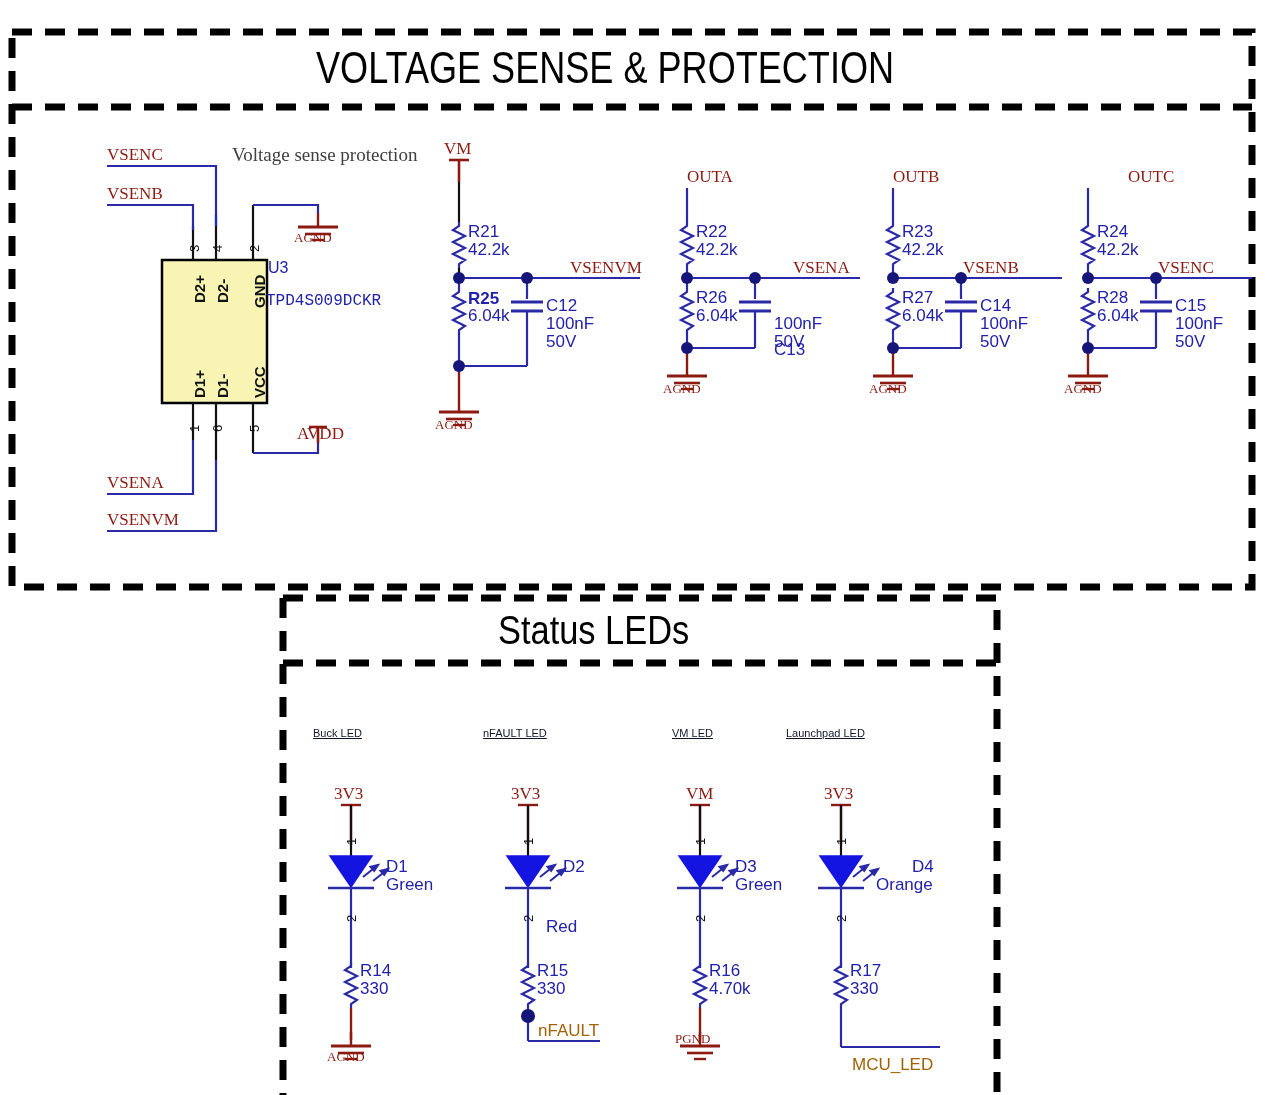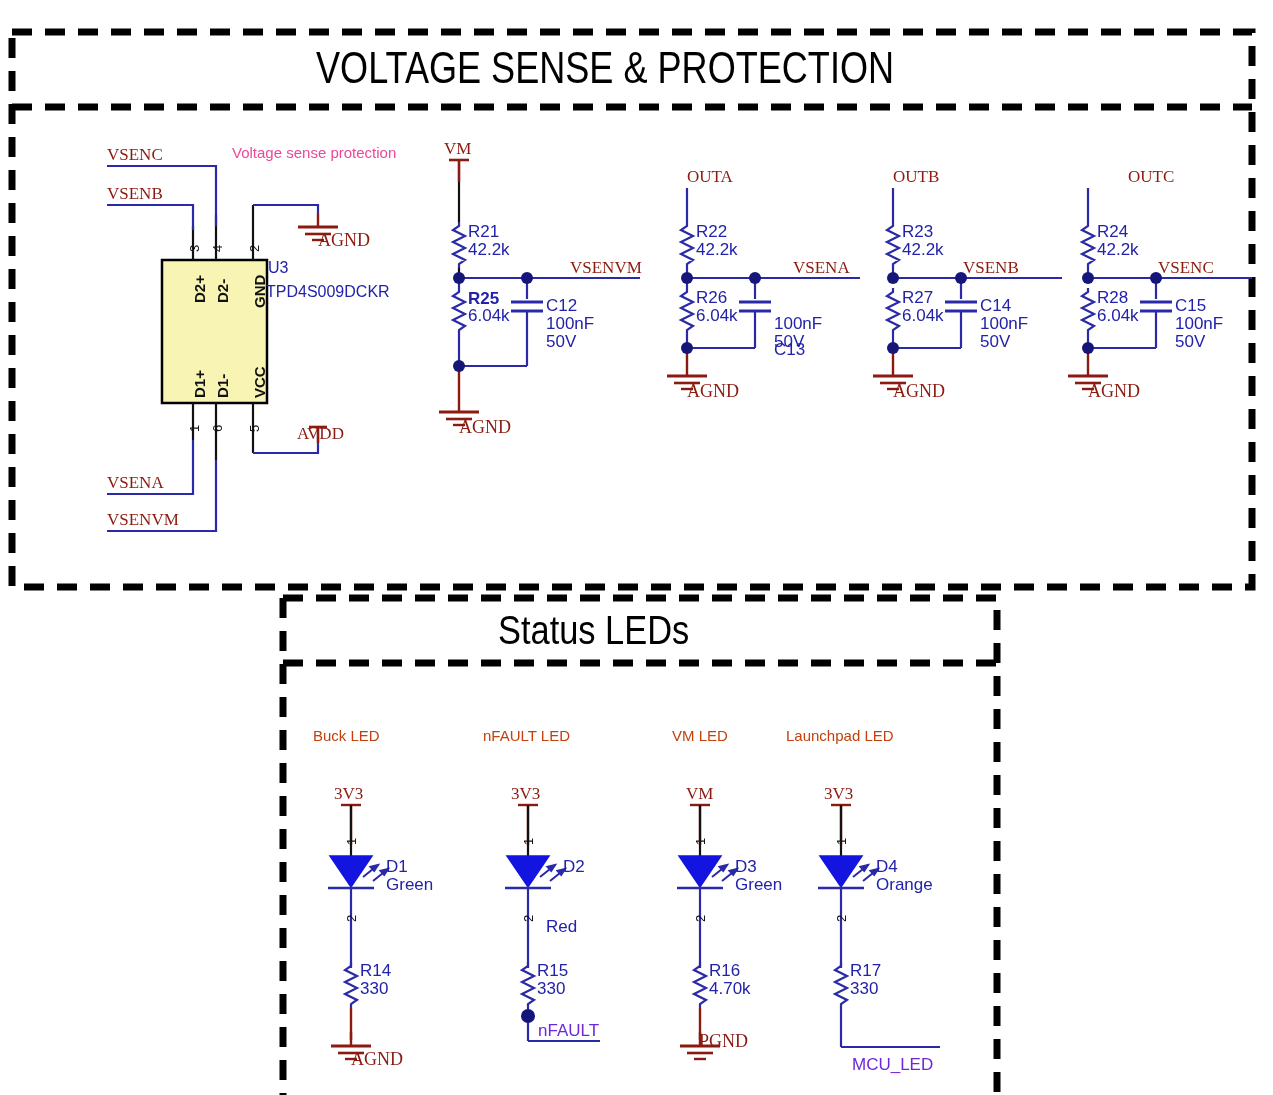--- a/index.html
+++ b/index.html
@@ -8,30 +8,30 @@
     font-family:"Liberation Sans", sans-serif;
     width:1273px;height:1095px;position:relative;overflow:hidden;
   }
   #sheet{position:absolute;left:0;top:0;width:1273px;height:1095px;}
   svg.layer{position:absolute;left:0;top:0;width:1273px;height:1095px;overflow:visible;}
 
   
   .txt{position:absolute;white-space:pre;line-height:1;}
 
   .net{color:#8B1A10;font-family:"Liberation Serif",serif;font-size:17px;font-weight:400;}
-  .netsans{color:#6d28d9;font-family:"Liberation Sans",sans-serif;font-size:17px;}
+  .netsans{color:#a16207;font-family:"Liberation Sans",sans-serif;font-size:17px;}
   .refdes{color:#2222aa;font-family:"Liberation Sans",sans-serif;font-size:17px;}
-  .note{color:#ec4899;font-family:Liberation Sans, sans-serif;font-size:15px;}
-  .ledlabel{color:#c2410c;font-family:"Liberation Sans",sans-serif;font-size:15px;}
+  .note{color:#404040;font-family:Liberation Serif, serif;font-size:19px;}
+  .ledlabel{color:#0f172a;font-family:"Liberation Sans",sans-serif;font-size:11px;text-decoration:underline;}
   .pinnum{color:#111;font-family:"Liberation Sans",sans-serif;font-size:13px;
           transform-origin:left top;}
   .pinname{color:#111;font-family:"Liberation Sans",sans-serif;font-size:15px;font-weight:bold;
           transform-origin:left top;}
   .icname{color:#2222aa;font-family:"Liberation Sans",sans-serif;font-size:16px;}
-  .gndtxt{color:#8B1A10;font-family:"Liberation Serif",serif;font-size:18px;margin-left:24px;}
+  .gndtxt{color:#8B1A10;font-family:"Liberation Serif",serif;font-size:13px;}
 
   .banner-title{
     font-family:"Liberation Sans",sans-serif;
     color:#000;font-weight:400;white-space:pre;
     transform-origin:left top;
   }
 </style>
 </head>
 <body>
 
@@ -258,21 +258,21 @@
   <div class="txt note" style="left:232px;top:145px;">Voltage sense protection</div>
 
   <div class="txt net" style="left:107px;top:146px;">VSENC</div>
   <div class="txt net" style="left:107px;top:185px;">VSENB</div>
   <div class="txt net" style="left:107px;top:474px;">VSENA</div>
   <div class="txt net" style="left:107px;top:511px;">VSENVM</div>
   <div class="txt gndtxt" style="left:294px;top:231px;">AGND</div>
   <div class="txt net" style="left:297px;top:425px;">AVDD</div>
 
   <div class="txt icname" style="left:268px;top:260px;">U3</div>
-  <div class="txt icname" style="left:266px;top:284px;">TPD4S009DCKR</div>
+  <div class="txt icname" style="left:266px;top:293px;font-family:Liberation Mono, monospace;">TPD4S009DCKR</div>
 
   <div class="txt pinnum" style="left:188px;top:252px;transform:rotate(-90deg);">3</div>
   <div class="txt pinnum" style="left:211px;top:252px;transform:rotate(-90deg);">4</div>
   <div class="txt pinnum" style="left:248px;top:252px;transform:rotate(-90deg);">2</div>
   <div class="txt pinnum" style="left:188px;top:432px;transform:rotate(-90deg);">1</div>
   <div class="txt pinnum" style="left:211px;top:432px;transform:rotate(-90deg);">6</div>
   <div class="txt pinnum" style="left:248px;top:432px;transform:rotate(-90deg);">5</div>
 
   <div class="txt pinname" style="left:192px;top:303px;transform:rotate(-90deg);">D2+</div>
   <div class="txt pinname" style="left:215px;top:303px;transform:rotate(-90deg);">D2-</div>
@@ -353,19 +353,19 @@
   <div class="txt pinnum" style="left:694px;top:922px;transform:rotate(-90deg);">2</div>
   <div class="txt refdes" style="left:735px;top:858px;">D3</div>
   <div class="txt refdes" style="left:735px;top:876px;">Green</div>
   <div class="txt refdes" style="left:709px;top:962px;">R16</div>
   <div class="txt refdes" style="left:709px;top:980px;">4.70k</div>
   <div class="txt gndtxt" style="left:675px;top:1032px;">PGND</div>
 
   <div class="txt net" style="left:824px;top:785px;">3V3</div>
   <div class="txt pinnum" style="left:835px;top:845px;transform:rotate(-90deg);">1</div>
   <div class="txt pinnum" style="left:835px;top:922px;transform:rotate(-90deg);">2</div>
-  <div class="txt refdes" style="left:876px;top:858px;">D4</div>
+  <div class="txt refdes" style="left:912px;top:858px;">D4</div>
   <div class="txt refdes" style="left:876px;top:876px;">Orange</div>
   <div class="txt refdes" style="left:850px;top:962px;">R17</div>
   <div class="txt refdes" style="left:850px;top:980px;">330</div>
   <div class="txt netsans" style="left:852px;top:1028px;margin-top:28px;">MCU_LED</div>
 
 </div>
 
 </body></html>

